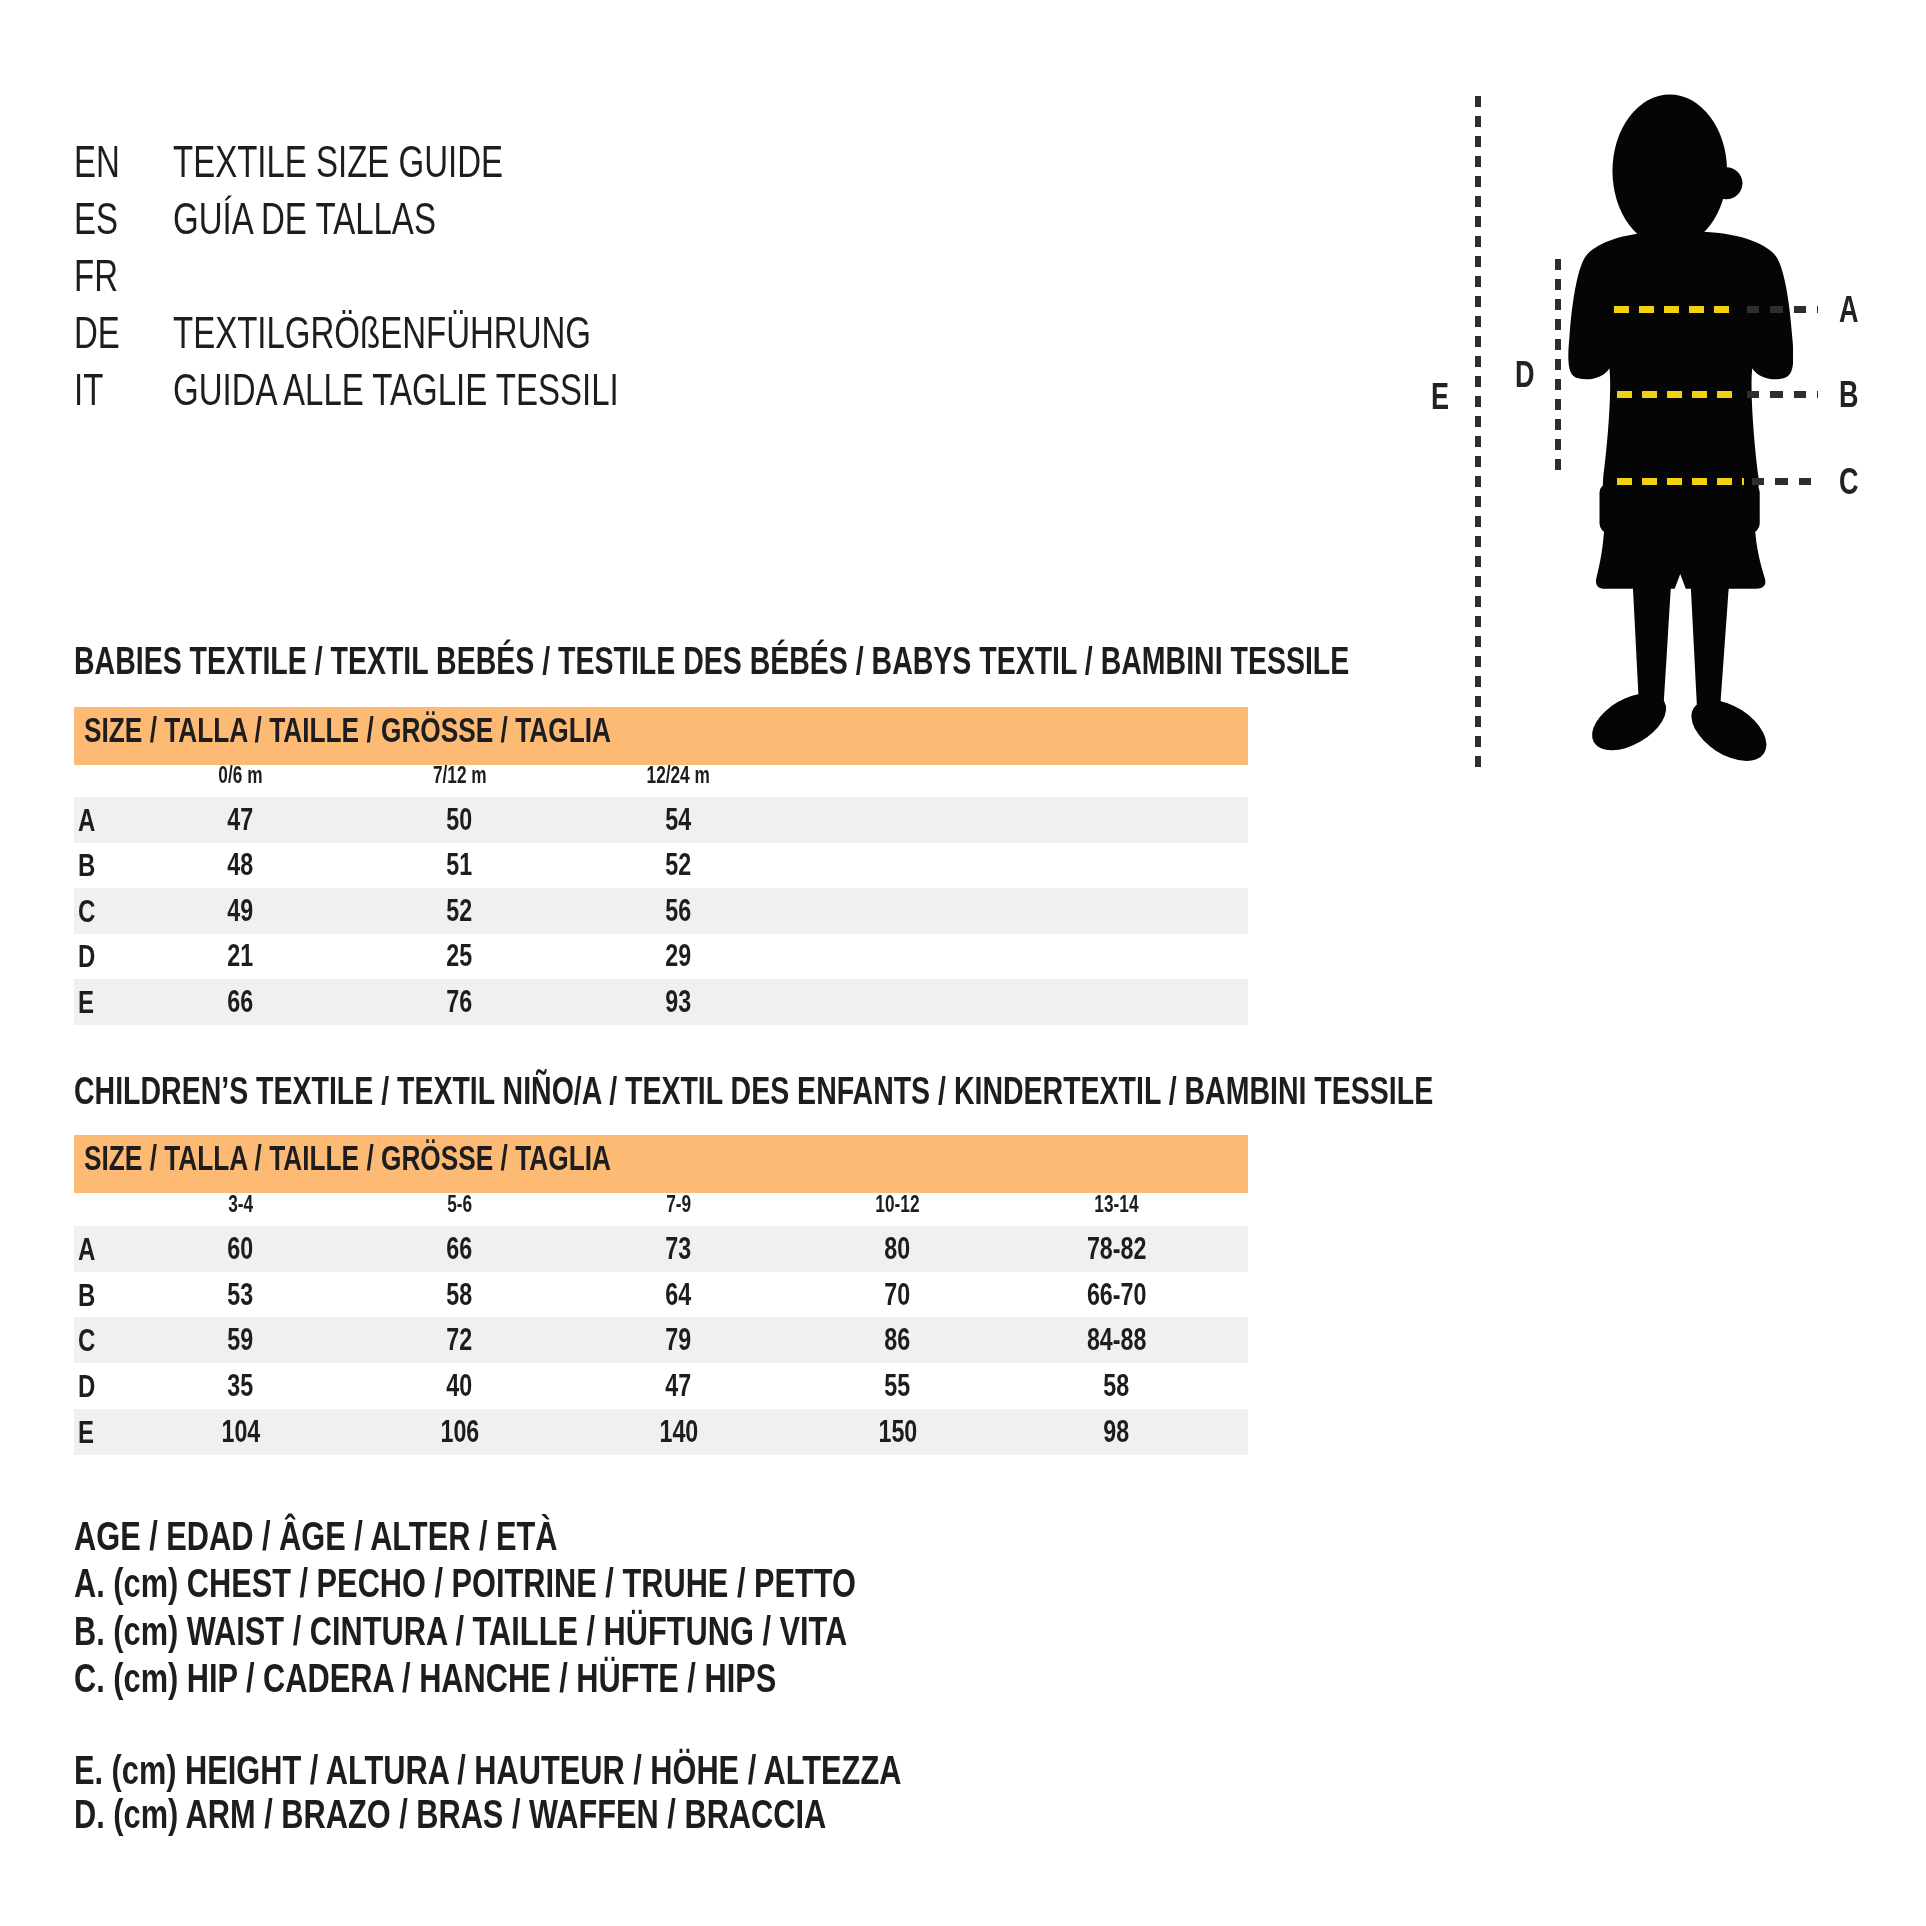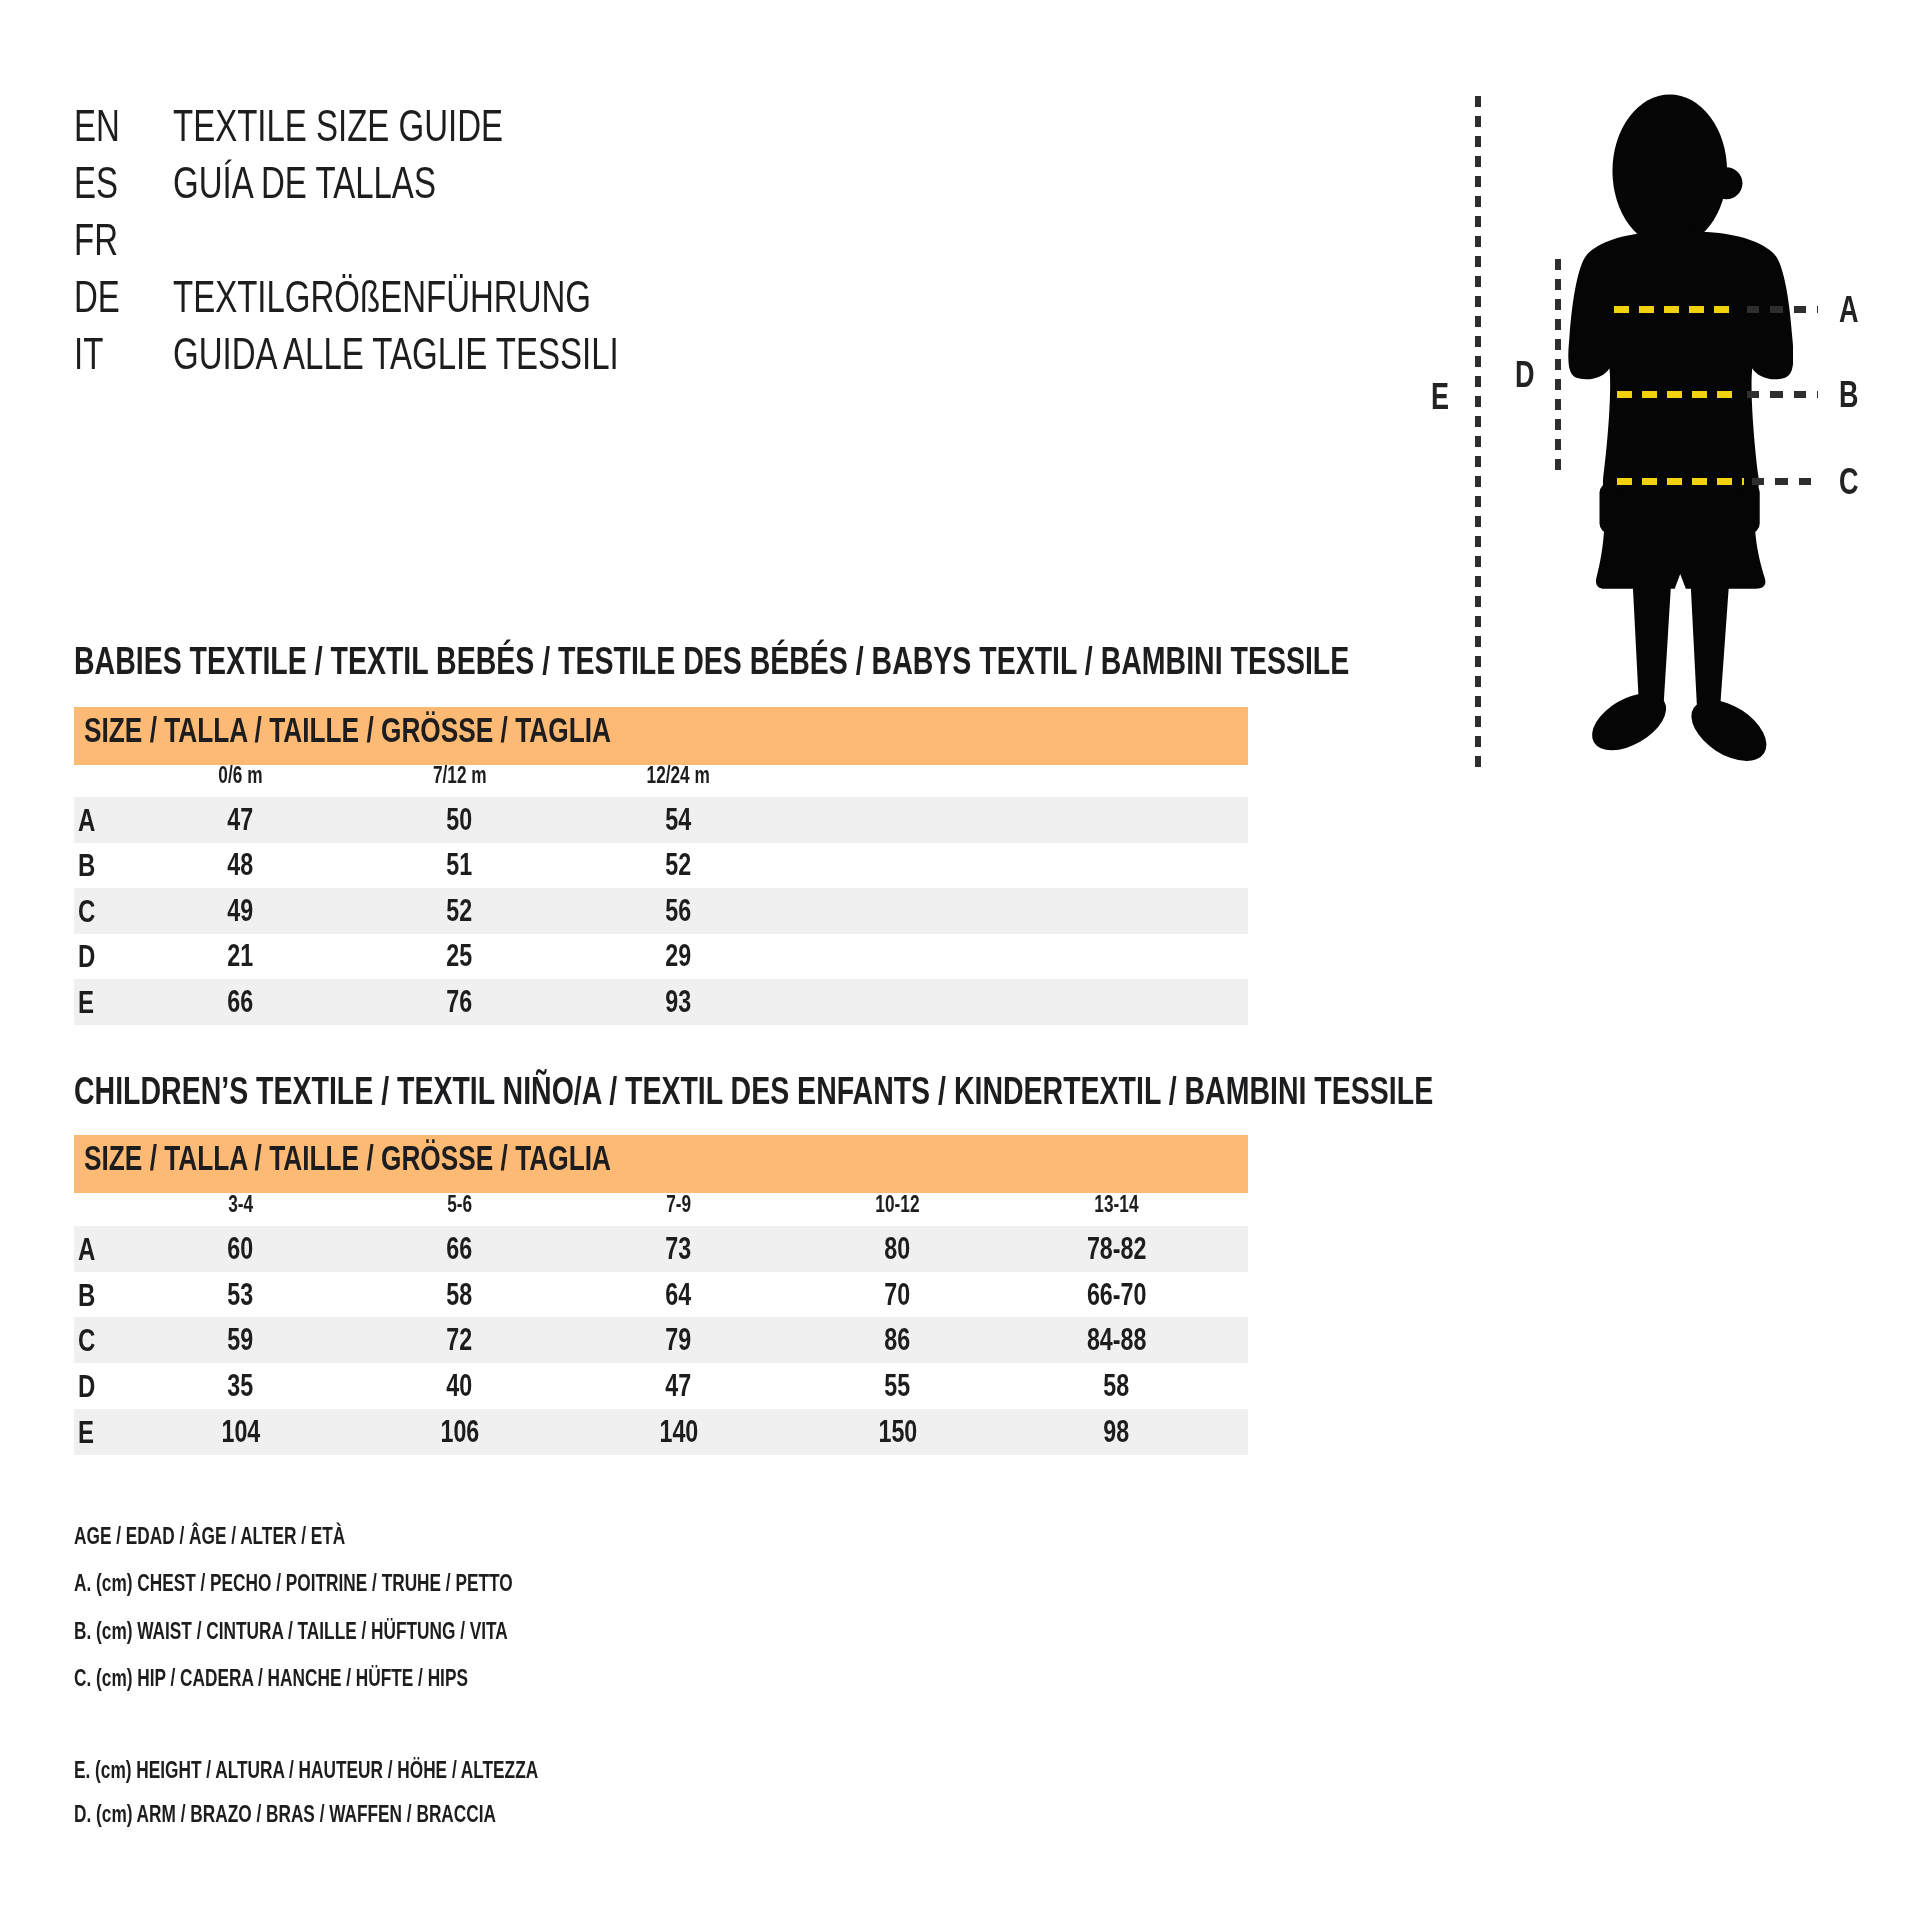--- a/index.html
+++ b/index.html
@@ -9,37 +9,37 @@
   #canvas{position:relative;width:1926px;height:1926px;background:#ffffff;color:#1d1d1f;}
 
   
   .cx{display:inline-block;transform:scaleX(0.75);transform-origin:0 50%;white-space:nowrap;}
   .cxc{display:inline-block;transform:scaleX(0.75);transform-origin:50% 50%;white-space:nowrap;}
 
   .abs{position:absolute;}
   .txt{position:absolute;font-weight:700;color:#1d1d1f;white-space:nowrap;}
 
   
-  .lang-row{position:absolute;left:74px;height:48px;display:flex;font-size:44px;line-height:48px;}
+  .lang-row{position:absolute;left:74px;height:48px;display:flex;font-size:44px;line-height:48px;margin-top:36px;}
   .lang-code{width:99px;}
 
   
   .sec-title{font-size:38px;line-height:41px;}
 
   
   .size-bar{position:absolute;left:74px;width:1174px;height:58px;background:#fdba74;
             font-size:35px;line-height:46px;font-weight:700;padding-left:10px;box-sizing:border-box;}
   .trow{position:absolute;left:74px;width:1174px;height:46px;display:flex;align-items:center;}
   .trow.stripe{background:#f0f0f1;}
   .trow .lab{width:57px;font-size:32px;font-weight:700;padding-left:3.7px;box-sizing:border-box;}
   .trow .cell{width:219px;text-align:center;font-size:31px;font-weight:700;}
   .trow.hdr .cell{font-size:23px;}
 
   
-  .legend-line{position:absolute;left:74px;font-size:23px;line-height:38px;font-weight:700;}
+  .legend-line{position:absolute;left:74px;font-size:41px;line-height:38px;font-weight:700;}
 
   
   .dotv{position:absolute;width:5.5px;
         background-image:repeating-linear-gradient(180deg,#2e2e2e 0 11px,transparent 11px 20px);}
   .dash-yellow{position:absolute;height:7.4px;
         background-image:repeating-linear-gradient(90deg,#f2d10e 0 15px,transparent 15px 25px);}
   .dash-dark{position:absolute;height:7.4px;
         background-image:repeating-linear-gradient(90deg,#2e2e2e 0 12.3px,transparent 12.3px 23.4px);}
   .fig-label{position:absolute;font-size:36px;line-height:37px;font-weight:700;color:#222;}
 </style>

